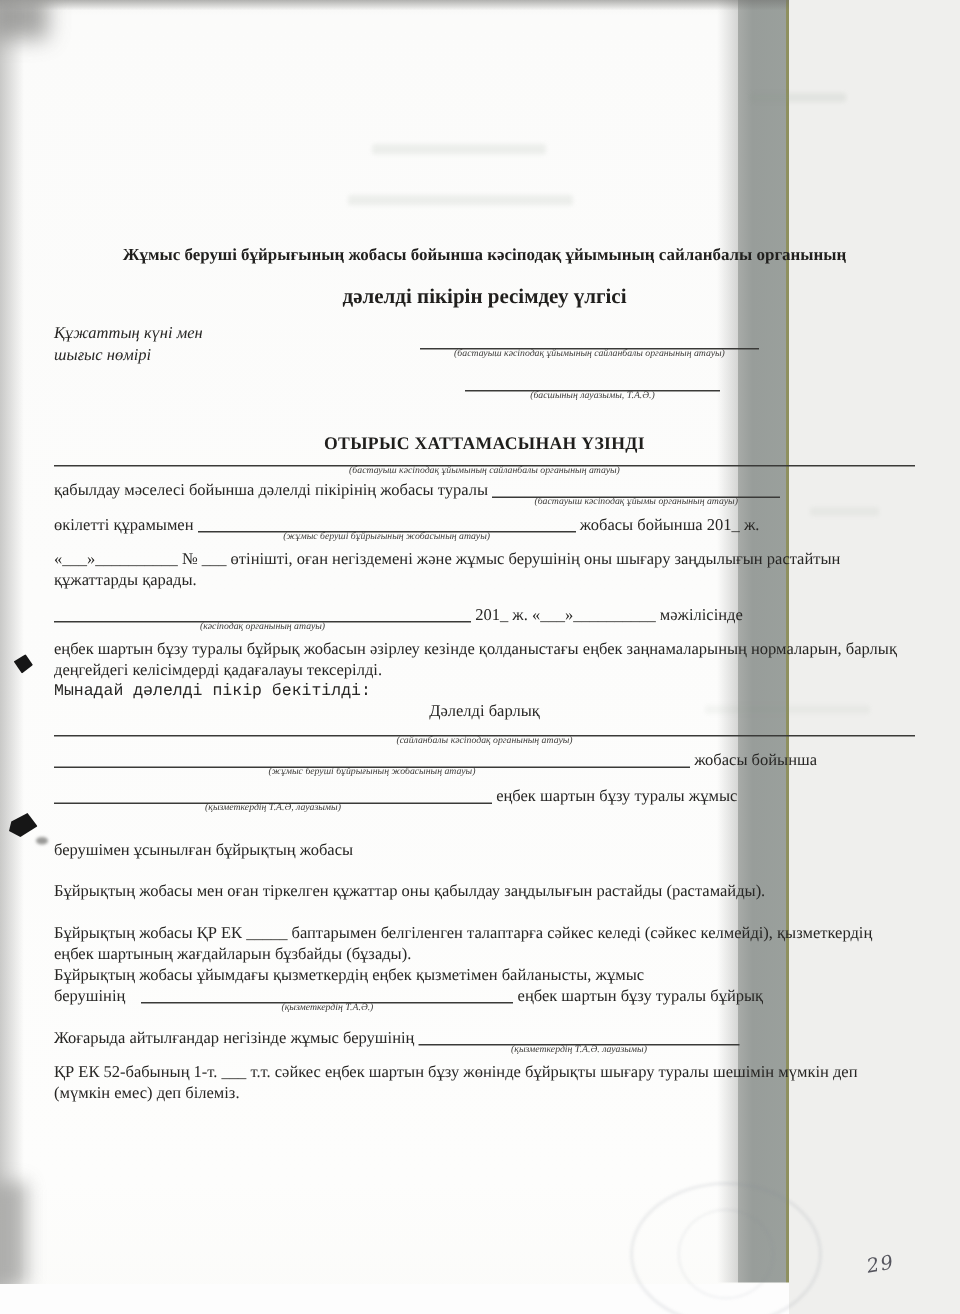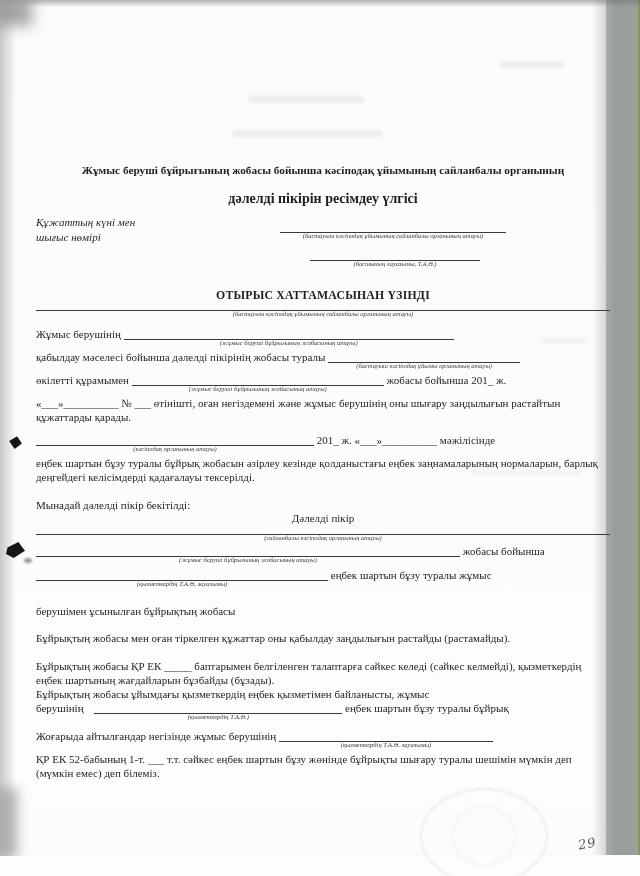--- a/index.html
+++ b/index.html
@@ -3,21 +3,21 @@
 <meta charset="utf-8">
 <style>
   * { margin:0; padding:0; box-sizing:border-box; }
   html,body { width:640px; height:876px; }
   body {
     font-family:"Liberation Serif", serif;
     background:#efefed;
     overflow:hidden;
   }
   .scan {
-    position:relative; width:640px; height:876px;
+    position:relative; width:526px; height:876px;
     background:linear-gradient(180deg,#f4f4f2 0px,#fbfbfa 10px,#fdfdfc 90%,#fbfbf9 100%);
   }
   
   .edge-right {
     position:absolute; top:0; right:2px; width:32px; height:855px;
     background:linear-gradient(90deg,#a8aba8,#989d9a 30%,#9aa09c);
   }
   .edge-right-line {
     position:absolute; top:0; right:0; width:2px; height:855px; background:#8e905f;
   }
@@ -147,26 +147,20 @@
         </div>
       </div>
     </div>
 
     <div class="extract-title">ОТЫРЫС ХАТТАМАСЫНАН ҮЗІНДІ</div>
 
     <div class="fullline fl-1">
       <span class="cap">(бастауыш кәсіподақ ұйымының сайланбалы органының атауы)</span>
     </div>
 
-    <div class="row" style="margin-top:16px;">
-      <span>Жұмыс берушінің</span>
-      <span class="bl" style="width:330px;">
-        <span class="cap">(жұмыс беруші бұйрығының жобасының атауы)</span>
-      </span>
-    </div>
 
     <div class="row" style="margin-top:9px;">
       <span>қабылдау мәселесі бойынша дәлелді пікірінің жобасы туралы</span>
       <span class="bl" style="width:192px;">
         <span class="cap">(бастауыш кәсіподақ ұйымы органының атауы)</span>
       </span>
     </div>
 
     <div class="row" style="margin-top:9px;">
       <span>өкілетті құрамымен</span>
@@ -181,23 +175,23 @@
     <div class="row" style="margin-top:9px;">
       <span class="bl" style="width:278px;">
         <span class="cap">(кәсіподақ органының атауы)</span>
       </span>
       <span>201_ ж. «___»__________ мәжілісінде</span>
     </div>
 
 
     <div class="row" style="margin-top:9px;">еңбек шартын бұзу туралы бұйрық жобасын әзірлеу кезінде қолданыстағы еңбек заңнамаларының нормаларын, барлық деңгейдегі келісімдерді қадағалауы тексерілді.</div>
 
-    <div class="row" style="margin-top:14px;">Мынадай дәлелді пікір бекітілді:</div>
-
-    <div class="row-tight center" style="margin-top:-1px;">Дәлелді пікір</div>
+    <div class="row" style="margin-top:0;font-family:Liberation Mono, monospace;">Мынадай дәлелді пікір бекітілді:</div>
+
+    <div class="row-tight center" style="margin-top:-1px;">Дәлелді барлық</div>
 
     <div class="fullline" style="margin-top:2px;">
       <span class="cap">(сайланбалы кәсіподақ органының атауы)</span>
     </div>
 
     <div class="row" style="margin-top:9px;">
       <span class="bl" style="width:424px;">
         <span class="cap">(жұмыс беруші бұйрығының жобасының атауы)</span>
       </span>
       <span>жобасы бойынша</span>

